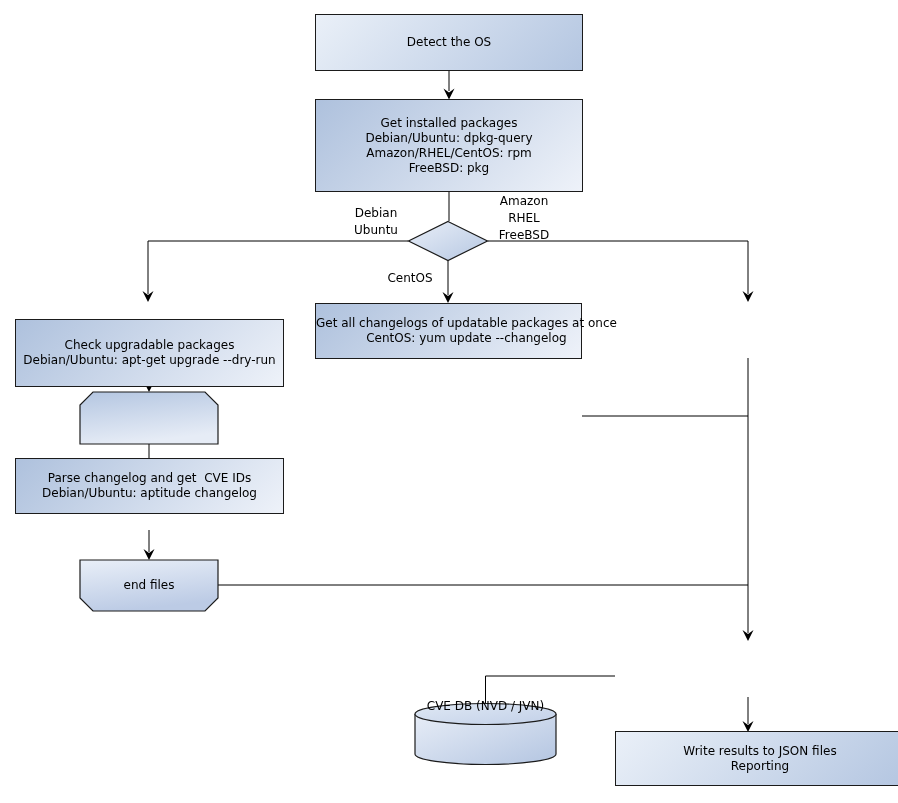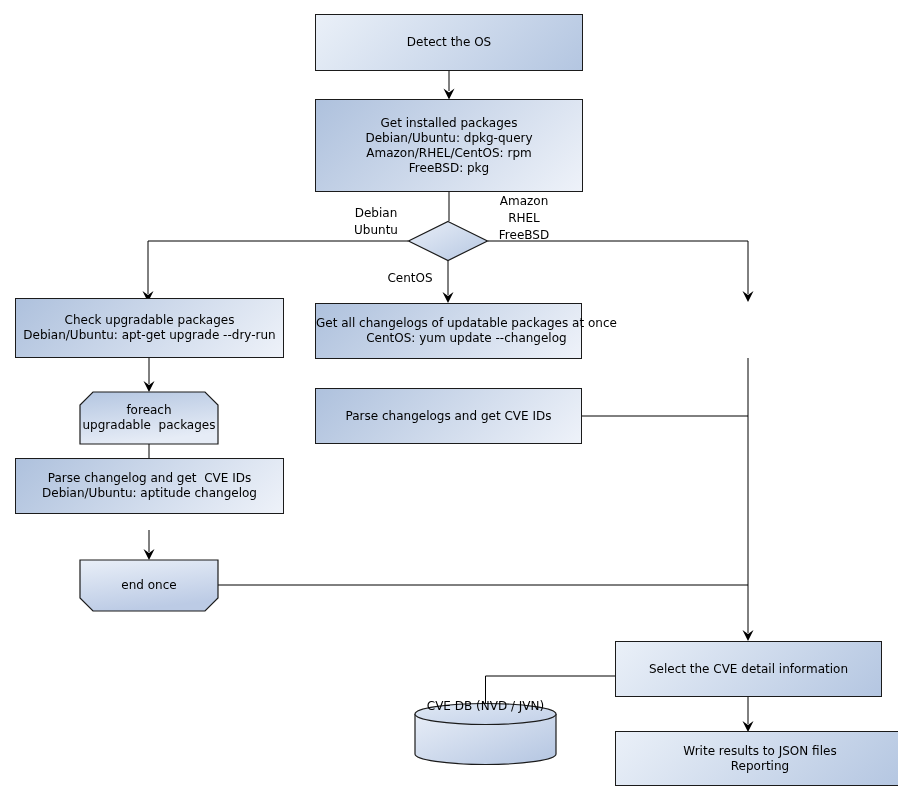--- a/index.html
+++ b/index.html
@@ -117,56 +117,46 @@
     <span class="lbl">Detect the OS</span>
   </div>
 
   <div class="box grad-b" style="left:315px;top:99px;width:268px;height:93px">
     <span class="lbl">Get installed packages
 Debian/Ubuntu: dpkg-query
 Amazon/RHEL/CentOS: rpm
 FreeBSD: pkg</span>
   </div>
 
-  <div class="box grad-b" style="left:15px;top:298px;width:269px;height:60px">
+  <div class="box grad-b" style="left:15px;top:319px;width:269px;height:68px">
     <span class="lbl">Check upgradable packages
 Debian/Ubuntu: apt-get upgrade --dry-run</span>
   </div>
 
   <div class="box grad-b" style="left:15px;top:458px;width:269px;height:56px">
     <span class="lbl">Parse changelog and get  CVE IDs
 Debian/Ubuntu: aptitude changelog</span>
   </div>
 
   <div class="box grad-b" style="left:315px;top:303px;width:267px;height:56px">
     <span class="lbl">Get all changelogs of updatable packages at once
 CentOS: yum update --changelog</span>
   </div>
 
-  <div class="box grad-b" style="left:315px;top:388px;width:267px;height:56px">
-    <span class="lbl">Parse changelogs and get CVE IDs</span>
-  </div>
 
 
-  <div class="box grad-a" style="left:615px;top:641px;width:267px;height:56px">
-    <span class="lbl">Select the CVE detail information</span>
-  </div>
 
   <div class="box grad-a" style="left:615px;top:731px;width:290px;height:55px">
     <span class="lbl">Write results to JSON files
 Reporting</span>
   </div>
 
-  <div class="overlay" style="left:80px;top:392px;width:138px;height:52px">
-    <span class="lbl">foreach
-upgradable  packages</span>
-  </div>
 
   <div class="overlay" style="left:80px;top:560px;width:138px;height:51px">
-    <span class="lbl">end once</span>
+    <span class="lbl">end files</span>
   </div>
 
   <div class="overlay" style="left:415px;top:680px;width:141px;height:52px">
     <span class="lbl">CVE DB (NVD / JVN)</span>
   </div>
 
   <div class="edge-label" style="left:340px;top:205px;width:72px">Debian
 Ubuntu</div>
 
   <div class="edge-label" style="left:488px;top:193px;width:72px">Amazon

